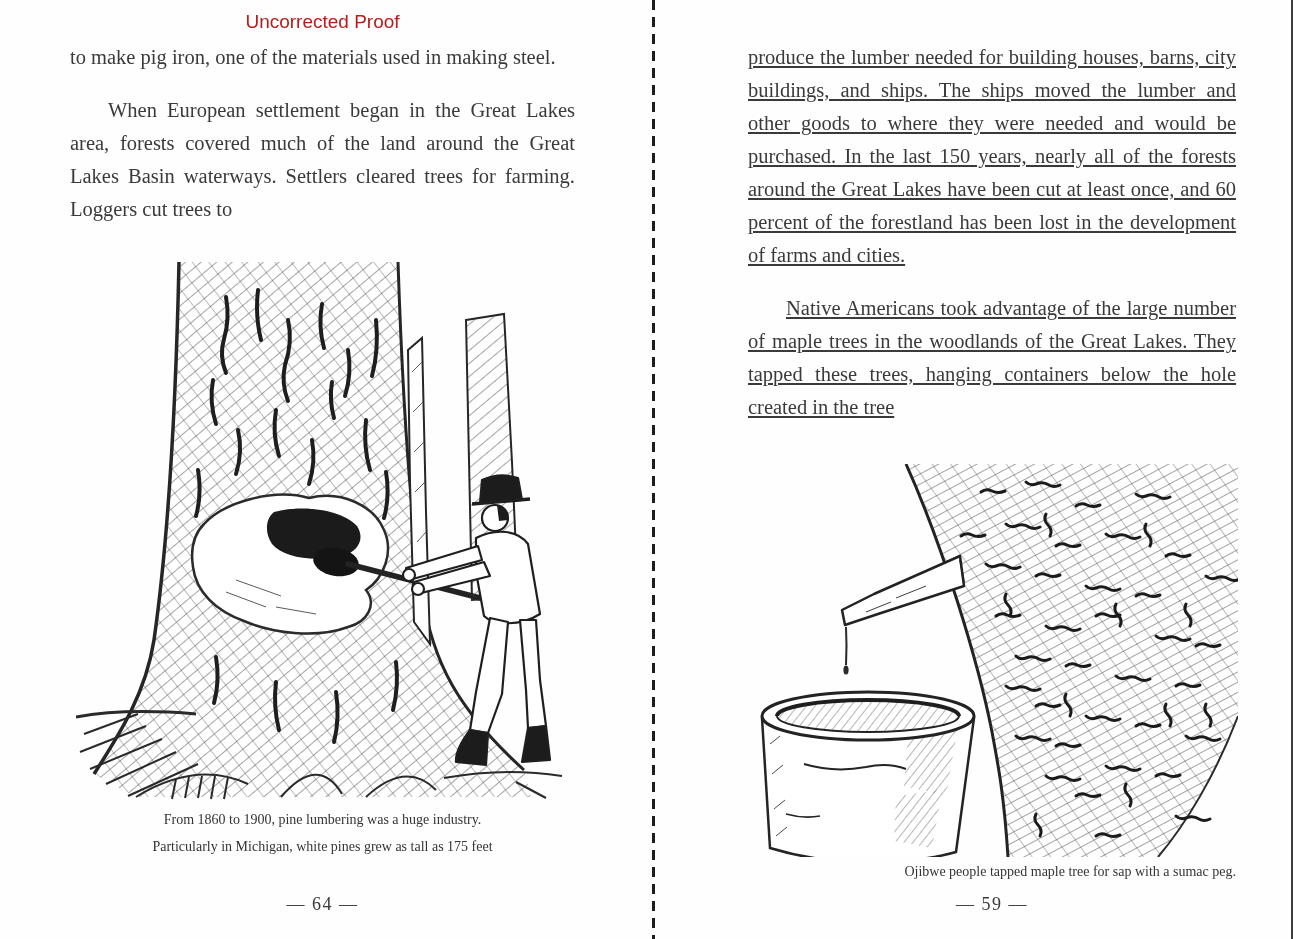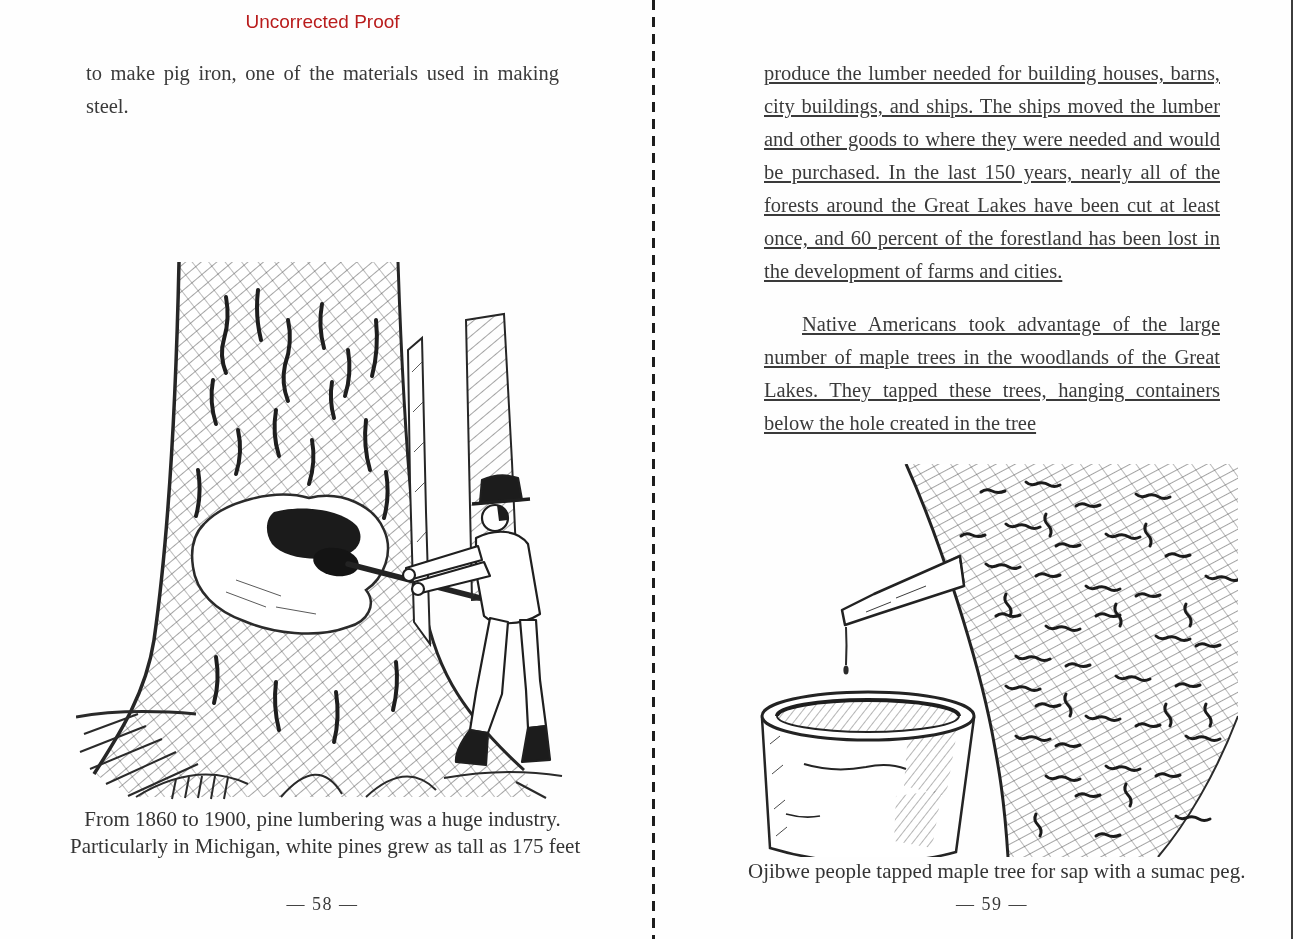--- a/index.html
+++ b/index.html
@@ -11,33 +11,33 @@
   .page-left{left:70px;width:505px;}
   .page-right{left:748px;width:488px;}
   .proof-header{
     position:absolute;top:11px;left:0;width:100%;text-align:center;
     font-family:"Liberation Sans", sans-serif;font-size:19px;color:#b91c1c;
   }
   .body-text{position:absolute;left:0;width:100%;}
   .page-left .body-text{top:41px;}
   .page-right .body-text{top:41px;text-decoration:underline;}
   .body-text p{
-    margin:16px;font-size:20.5px;line-height:33px;text-align:justify;
+    margin:0;font-size:20.5px;line-height:33px;text-align:justify;
     color:#3a3a3a;
   }
   .body-text p.indented{text-indent:38px;margin-top:20px;}
   .illustration{position:absolute;}
   .illus-left{top:262px;left:6px;width:492px;height:538px;}
   .illus-right{top:464px;left:-2px;width:492px;height:393px;}
   .caption{
     position:absolute;left:0;width:100%;text-align:center;
-    font-size:21px;line-height:27px;color:#343434;
+    font-size:14px;line-height:27px;color:#343434;
   }
   .caption-left{top:806px;}
-  .caption-right{top:858px;}
+  .caption-right{top:858px;text-align:right;}
   .caption .cap-line{white-space:nowrap;}
   .page-number{
     position:absolute;top:894px;left:0;width:100%;text-align:center;
     font-size:18px;letter-spacing:1.5px;color:#3a3a3a;
   }
   .fold-divider{
     position:absolute;left:652px;top:0;width:3px;height:939px;
     background:repeating-linear-gradient(to bottom,#1d1d1d 0 10px,transparent 10px 17px);
   }
   .scan-edge{
@@ -47,20 +47,21 @@
 </style>
 </head>
 <body>
 
 <div class="page page-left">
 
   <div class="proof-header">Uncorrected Proof</div>
 
   <div class="body-text">
     <p>to make pig iron, one of the materials used in making steel.</p>
+    <p class="indented">When European settlement began in the Great Lakes area, forests covered much of the land around the Great Lakes Basin waterways. Settlers cleared trees for farming. Loggers cut trees to</p>
   </div>
 
   <div class="illustration illus-left">
     <svg viewBox="0 0 492 538" width="492" height="538">
       <defs>
         <pattern id="xA" width="10" height="10" patternUnits="userSpaceOnUse" patternTransform="rotate(50)">
           <line x1="0" y1="0" x2="0" y2="10" stroke="#4a4a4a" stroke-width="1"></line>
         </pattern>
         <pattern id="xB" width="13" height="13" patternUnits="userSpaceOnUse" patternTransform="rotate(-38)">
           <line x1="0" y1="0" x2="0" y2="13" stroke="#4f4f4f" stroke-width="0.9"></line>
@@ -159,21 +160,21 @@
         <line x1="440" y1="520" x2="470" y2="536"></line>
       </g>
     </svg>
   </div>
 
   <div class="caption caption-left">
     <div class="cap-line">From 1860 to 1900, pine lumbering was a huge industry.</div>
     <div class="cap-line">Particularly in Michigan, white pines grew as tall as 175 feet</div>
   </div>
 
-  <div class="page-number">— 58 —</div>
+  <div class="page-number">— 64 —</div>
 </div>
 
 <div class="fold-divider"></div>
 
 <div class="page page-right">
 
   <div class="body-text">
     <p>produce the lumber needed for building houses, barns, city buildings, and ships. The ships moved the lumber and other goods to where they were needed and would be purchased. In the last 150 years, nearly all of the forests around the Great Lakes have been cut at least once, and 60 percent of the forestland has been lost in the development of farms and cities.</p>
     <p class="indented">Native Americans took advantage of the large number of maple trees in the woodlands of the Great Lakes. They tapped these trees, hanging containers below the hole created in the tree</p>
   </div>

